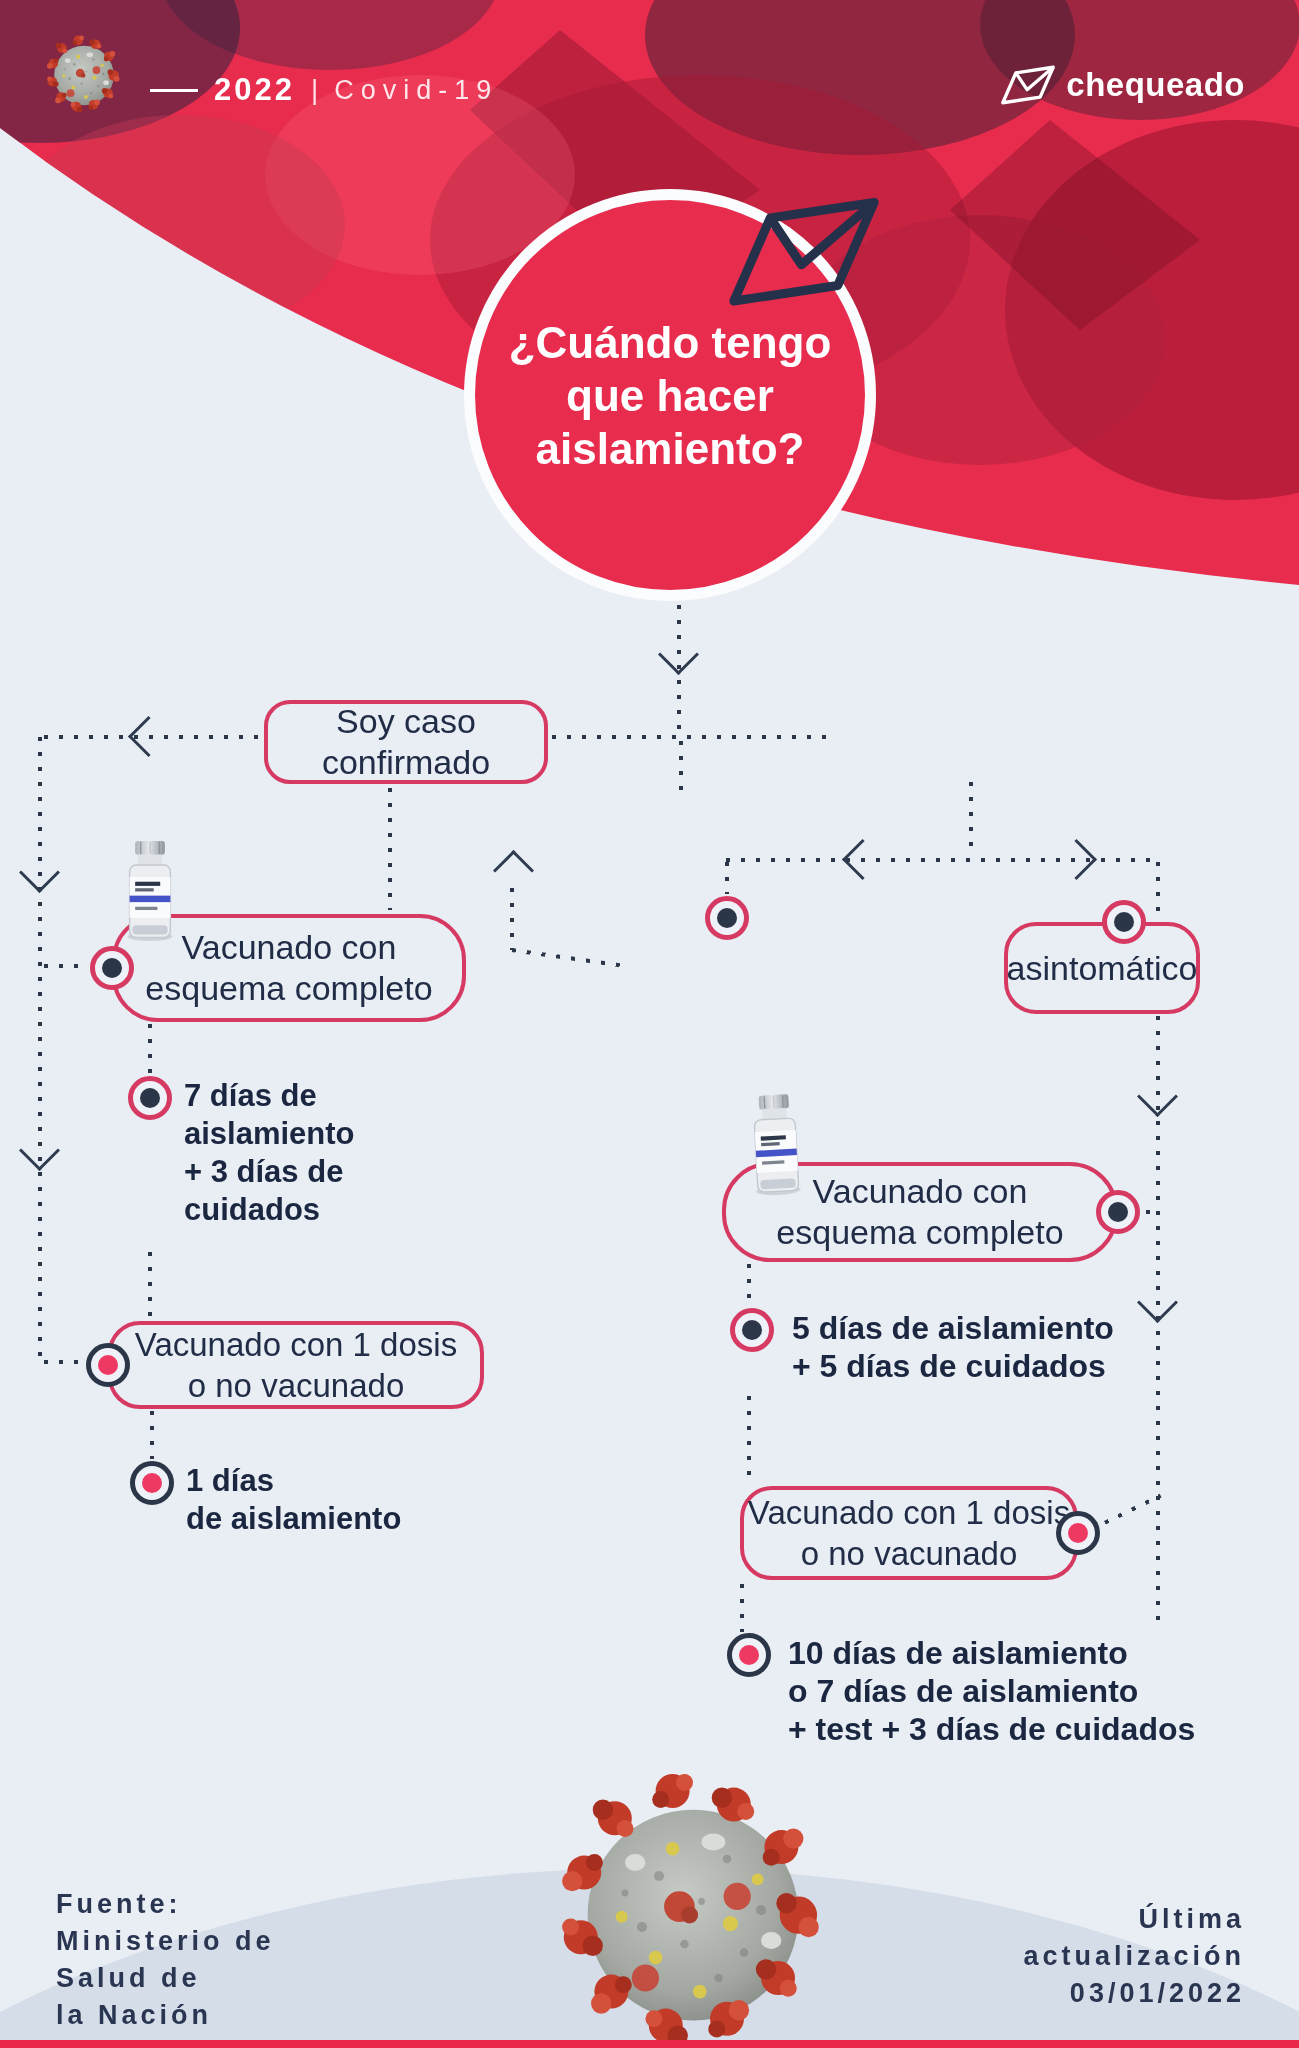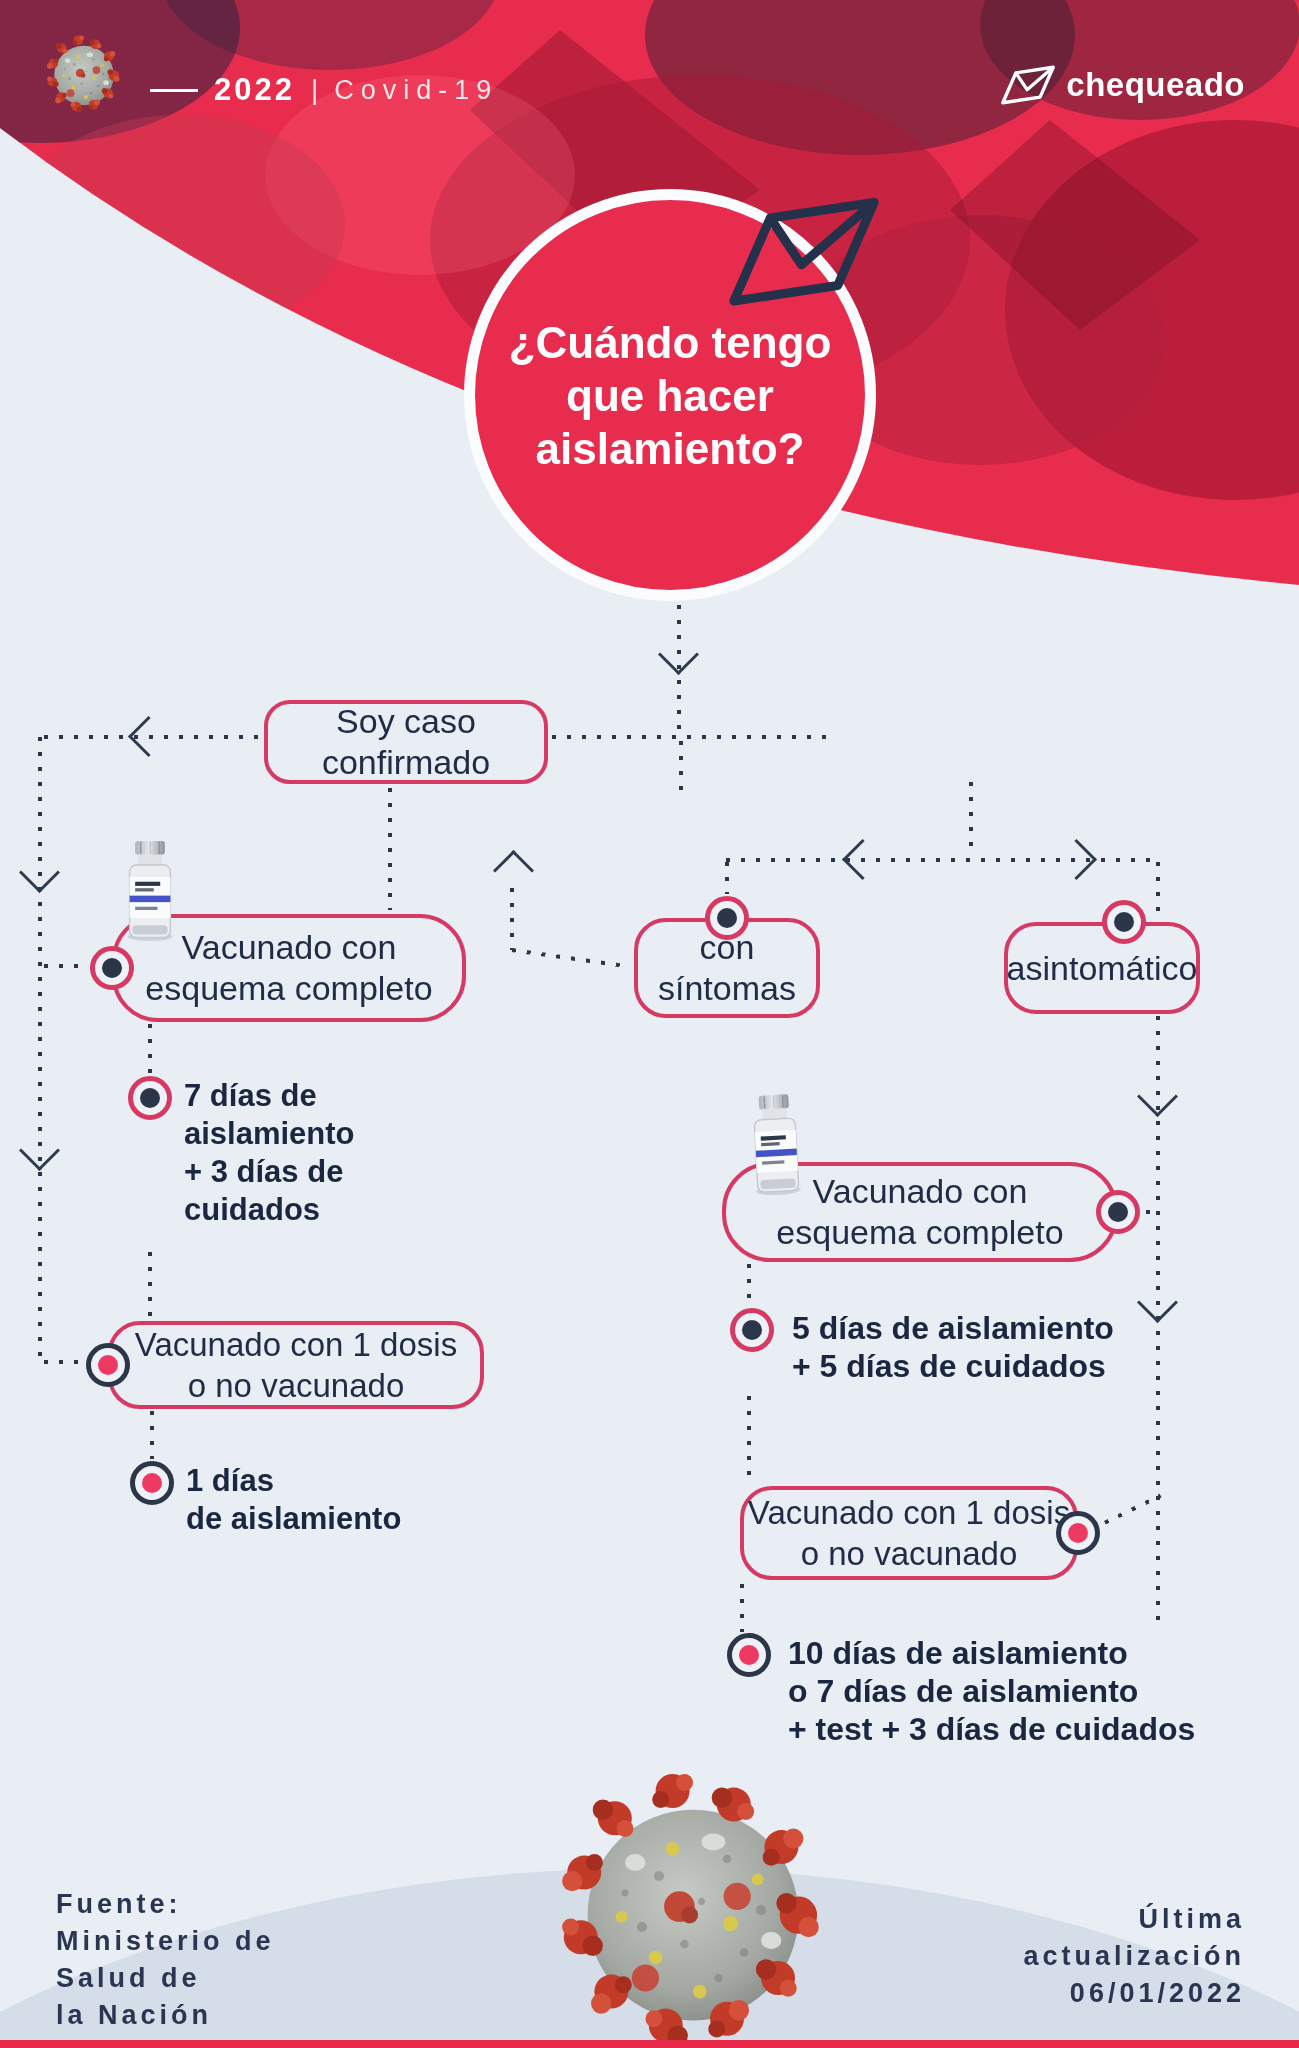--- a/index.html
+++ b/index.html
@@ -278,24 +278,20 @@
 confirmado</span>
   </div>
 
 
   <div class="fbox" style="left:112px;top:914px;width:354px;height:108px;border-radius:46px;">
     <span>Vacunado con
 esquema completo</span>
   </div>
   <div class="node nodeA" style="left:90px;top:946px;"></div>
 
-  <div class="fbox" style="left:634px;top:918px;width:186px;height:100px;border-radius:32px;">
-    <span>con
-síntomas</span>
-  </div>
   <div class="node nodeA" style="left:705px;top:896px;"></div>
 
   <div class="fbox" style="left:1004px;top:922px;width:196px;height:92px;border-radius:32px;">
     <span>asintomático</span>
   </div>
   <div class="node nodeA" style="left:1102px;top:900px;"></div>
 
   <div class="fbox" style="left:722px;top:1162px;width:396px;height:100px;border-radius:48px;">
     <span>Vacunado con
 esquema completo</span>
@@ -370,17 +366,17 @@
   <svg class="abs" style="left:448px;top:1740px;z-index:1" width="490" height="340">
       <use href="#virus"></use>
     </svg>
 
   <div class="fuente">Fuente:
 Ministerio de
 Salud de
 la Nación</div>
   <div class="update">Última
 actualización
-06/01/2022</div>
+03/01/2022</div>
 
   <div class="redbar"></div>
 
 </div>
 
 </body></html>

